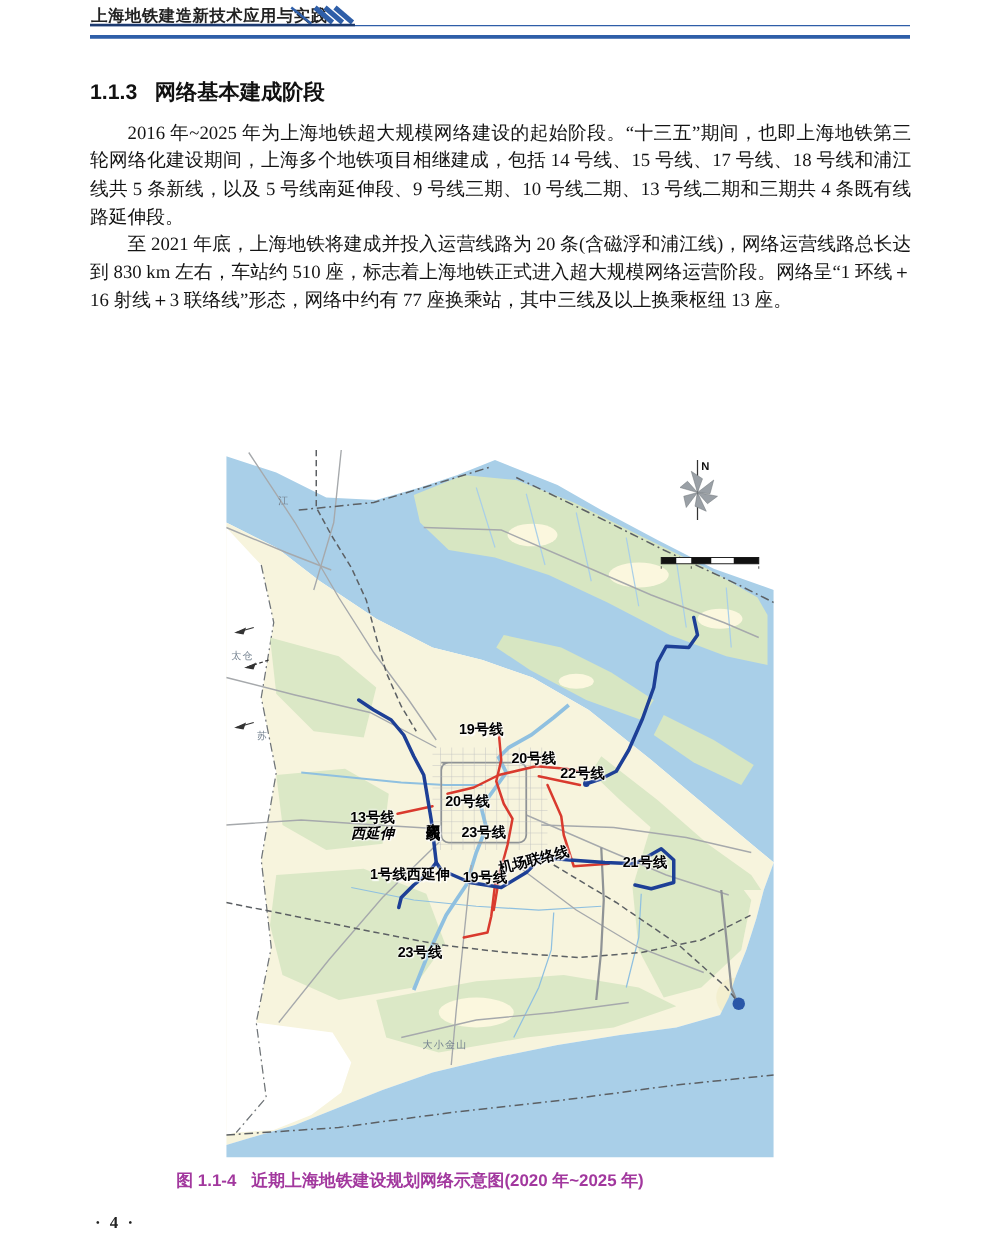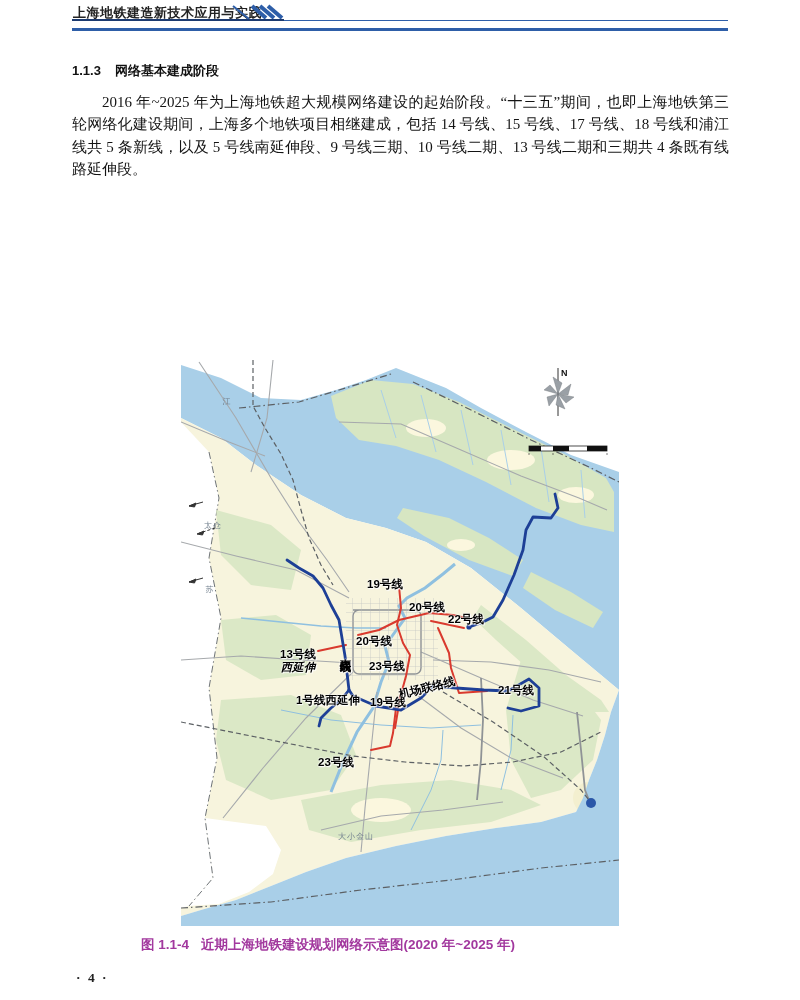--- a/index.html
+++ b/index.html
@@ -12,21 +12,21 @@
     position:absolute;left:73px;top:4px;font-size:13px;font-weight:bold;
     font-family:"Liberation Sans",sans-serif;color:#222;letter-spacing:.5px;
   }
   .rule-title{position:absolute;left:72px;top:19px;width:212px;height:2px;background:var(--rule-dark,#1c3a70);}
   .rule-top{position:absolute;left:72px;top:20px;width:656px;height:1px;background:var(--rule-blue,#2e5ea8);}
   .rule-bottom{position:absolute;left:72px;top:28px;width:656px;height:2.5px;background:var(--rule-blue,#2e5ea8);}
   .chevrons{position:absolute;left:230px;top:4px;}
   
   .content{position:absolute;left:72px;top:62px;width:657px;}
   .sec-heading{
-    font-family:"Liberation Sans",sans-serif;font-size:13px;font-weight:bold;
+    font-family:"Liberation Sans",sans-serif;font-size:17px;font-weight:bold;
     margin:0 0 11px 0;color:#111;
   }
   .sec-heading .gap{display:inline-block;width:14px;}
   .content p{
     margin:0;font-size:15px;line-height:22.3px;text-align:justify;
     text-indent:2em;color:#141414;
   }
   
   .map-wrap{position:absolute;left:181px;top:360px;width:438px;height:566px;}
   .map-wrap svg{position:absolute;left:0;top:0;width:100%;height:100%;}
@@ -65,20 +65,21 @@
   <line x1="30" y1="2" x2="44" y2="14" stroke="#2e5ea8" stroke-width="4"></line>
   <line x1="38" y1="2" x2="52" y2="14" stroke="#2e5ea8" stroke-width="4"></line>
 </svg>
 <div class="rule-top"></div>
 <div class="rule-title"></div>
 <div class="rule-bottom"></div>
 
 <div class="content">
   <h3 class="sec-heading"><span>1.1.3</span><span class="gap"></span><span>网络基本建成阶段</span></h3>
   <p>2016 年~2025 年为上海地铁超大规模网络建设的起始阶段。“十三五”期间，也即上海地铁第三轮网络化建设期间，上海多个地铁项目相继建成，包括 14 号线、15 号线、17 号线、18 号线和浦江线共 5 条新线，以及 5 号线南延伸段、9 号线三期、10 号线二期、13 号线二期和三期共 4 条既有线路延伸段。</p>
+  <p>至 2021 年底，上海地铁将建成并投入运营线路为 20 条(含磁浮和浦江线)，网络运营线路总长达到 830 km 左右，车站约 510 座，标志着上海地铁正式进入超大规模网络运营阶段。网络呈“1 环线＋16 射线＋3 联络线”形态，网络中约有 77 座换乘站，其中三线及以上换乘枢纽 13 座。</p>
 </div>
 
 <div class="map-wrap">
 <svg viewBox="0 0 438 566">
   <defs>
     <pattern id="citygrid" width="9" height="9" patternUnits="userSpaceOnUse">
       <path d="M9,0 L0,0 0,9" fill="none" stroke="#b4b7ba" stroke-width="0.7"></path>
     </pattern>
   </defs>
 
@@ -219,21 +220,21 @@
       <div class="mlabel vertical" style="left: 164px; top: 291px;">嘉闵线</div>
       <div class="mlabel" style="left: 193px; top: 281px;">20号线</div>
       <div class="mlabel" style="left: 117px; top: 294px;">13号线</div>
       <div class="mlabel" style="left: 117px; top: 307px; font-style: italic;">西延伸</div>
       <div class="mlabel" style="left: 206px; top: 306px;">23号线</div>
       <div class="mlabel" style="left: 246px; top: 328px; transform: translate(-50%, -50%) rotate(-14deg);">机场联络线</div>
       <div class="mlabel" style="left: 147px; top: 340px;">1号线西延伸</div>
       <div class="mlabel" style="left: 207px; top: 342px;">19号线</div>
       <div class="mlabel" style="left: 335px; top: 330px;">21号线</div>
       <div class="mlabel" style="left: 155px; top: 402px;">23号线</div>
-      <div class="plabel" style="left: 32px; top: 165px; text-align: right;">太仓</div>
+      <div class="plabel" style="left: 13px; top: 165px; text-align: right;">太仓</div>
       <div class="plabel" style="left: 46px; top: 41px;">江</div>
       <div class="plabel" style="left: 29px; top: 229px;">苏</div>
       <div class="plabel" style="left: 175px; top: 476px;">大小金山</div>
     </div>
 </div>
 
 <div class="caption">
   <span>图 1.1-4</span><span class="cap-text">近期上海地铁建设规划网络示意图(2020 年~2025 年)</span>
 </div>
 <div class="pagenum">· 4 ·</div>

